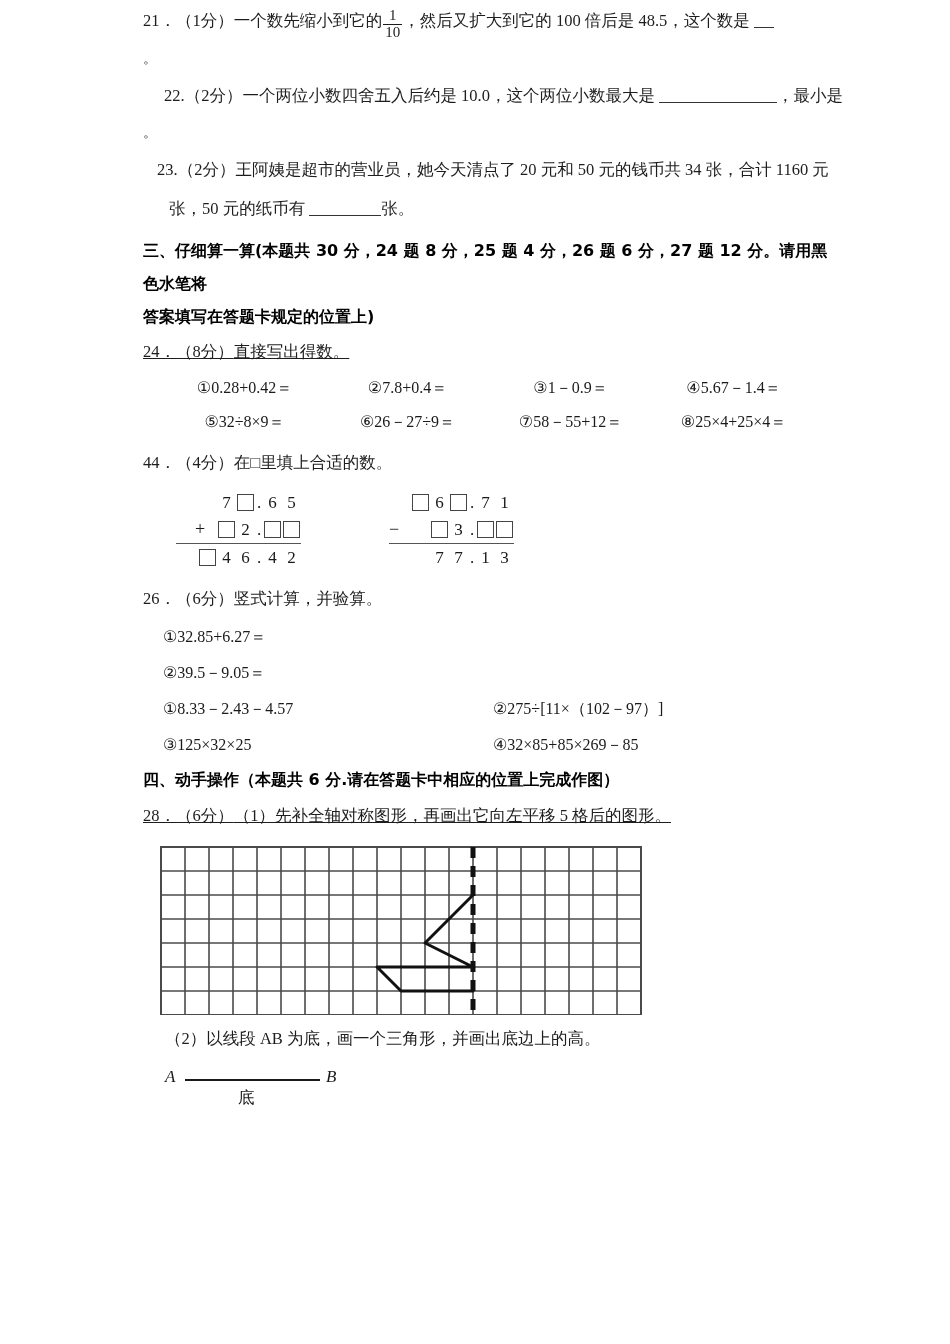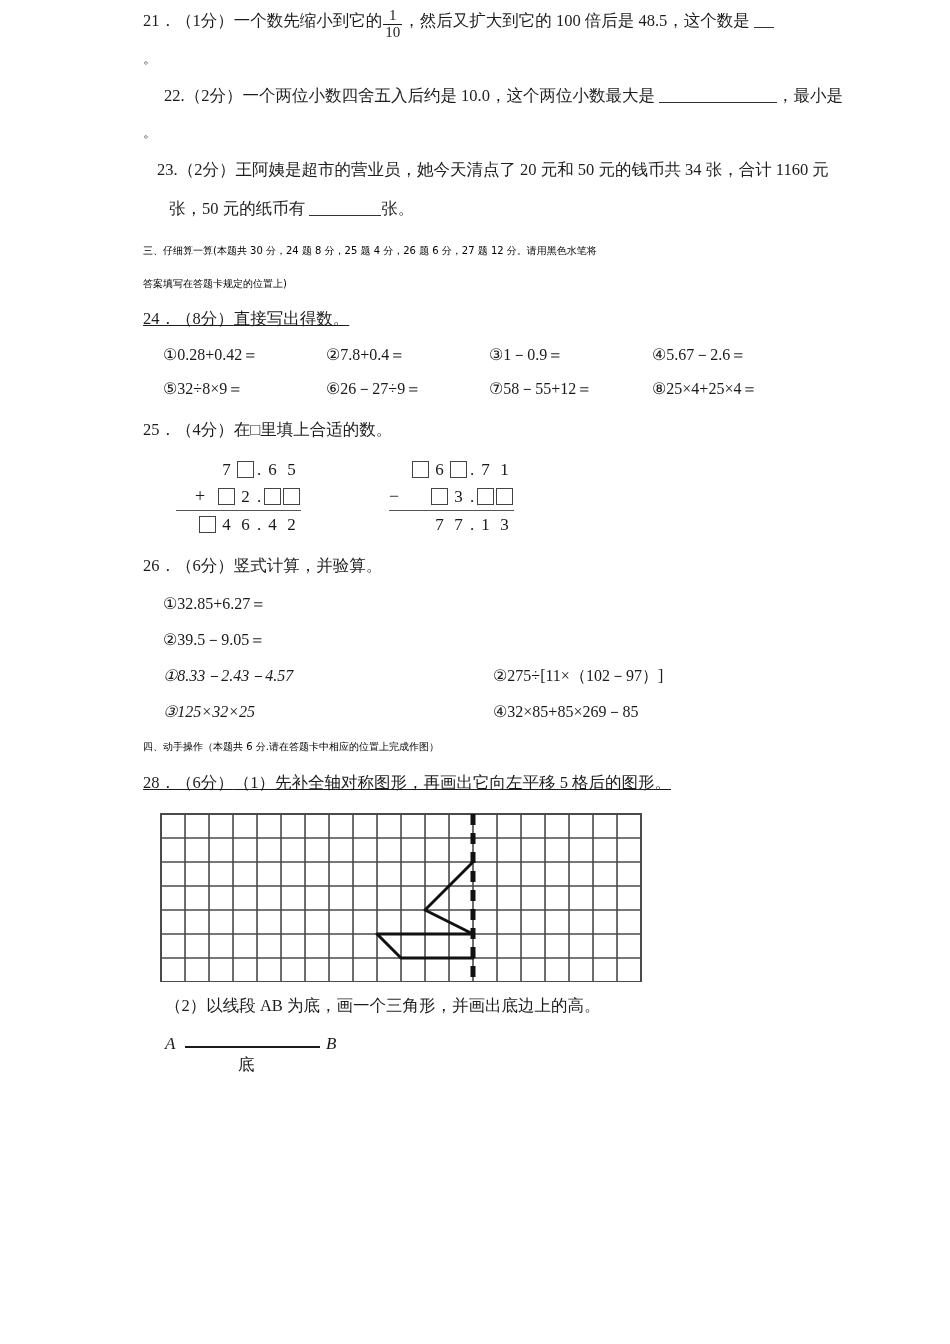--- a/index.html
+++ b/index.html
@@ -74,37 +74,38 @@
     border-bottom: 1.2px solid #1a1a1a;
   }
   .frac .den {
     display: block;
     padding: 0 2px;
   }
 
   
   .section-head {
     font-family: "DejaVu Sans", "Liberation Sans", sans-serif;
-    font-weight: normal;
-    font-size: 10px;
+    font-weight: bold;
+    font-size: 16px;
     line-height: 33px;
     color: #000;
   }
 
   
   .calc-row {
     display: flex;
     font-size: 16px;
     line-height: 34px;
     padding-left: 20px;
   }
   .calc-cell {
     width: 163px;
     flex: 0 0 163px;
     white-space: nowrap;
+    text-align: center;
   }
 
   
   .vert-wrap {
     display: flex;
     padding-left: 25px;
     margin-top: 6px;
     margin-bottom: 4px;
   }
   .vert {
@@ -154,21 +155,21 @@
   }
   .pad { width: 19px; display:inline-block; }
 
   
   .two-col {
     display: flex;
     font-size: 16px;
     line-height: 36px;
     padding-left: 20px;
   }
-  .two-col .c1 { width: 330px; flex: 0 0 330px; font-style: italic; }
+  .two-col .c1 { width: 330px; flex: 0 0 330px; }
   .two-col .c2 { flex: 1; }
 
   .sub-item { padding-left: 20px; font-size: 16px; line-height: 36px; }
 
   
   .gridfig {
     position: relative;
     margin-top: 10px;
     margin-left: 17px;
     width: 486px;
@@ -233,31 +234,31 @@
       <span>答案填写在答题卡规定的位置上)</span>
     </div>
 
     <div class="q" style="line-height:38px;text-decoration:underline;">
       <span>24．</span><span>（8分）</span><span>直接写出得数。</span>
     </div>
     <div class="calc-row">
       <div class="calc-cell">①0.28+0.42＝</div>
       <div class="calc-cell">②7.8+0.4＝</div>
       <div class="calc-cell">③1－0.9＝</div>
-      <div class="calc-cell">④5.67－2.6＝</div>
+      <div class="calc-cell">④5.67－1.4＝</div>
     </div>
     <div class="calc-row">
       <div class="calc-cell">⑤32÷8×9＝</div>
       <div class="calc-cell">⑥26－27÷9＝</div>
       <div class="calc-cell">⑦58－55+12＝</div>
       <div class="calc-cell">⑧25×4+25×4＝</div>
     </div>
 
     <div class="q" style="line-height:40px;margin-top:4px;">
-      <span>25．</span><span>（4分）</span><span>在□里填上合适的数。</span>
+      <span>44．</span><span>（4分）</span><span>在□里填上合适的数。</span>
     </div>
 
     <div class="vert-wrap">
 
       <div class="vert vert-a">
         <div class="vrow">
           <span class="op"></span>
           <span class="dgt">7</span>
           <span class="boxcell">
               <span class="box"></span>

